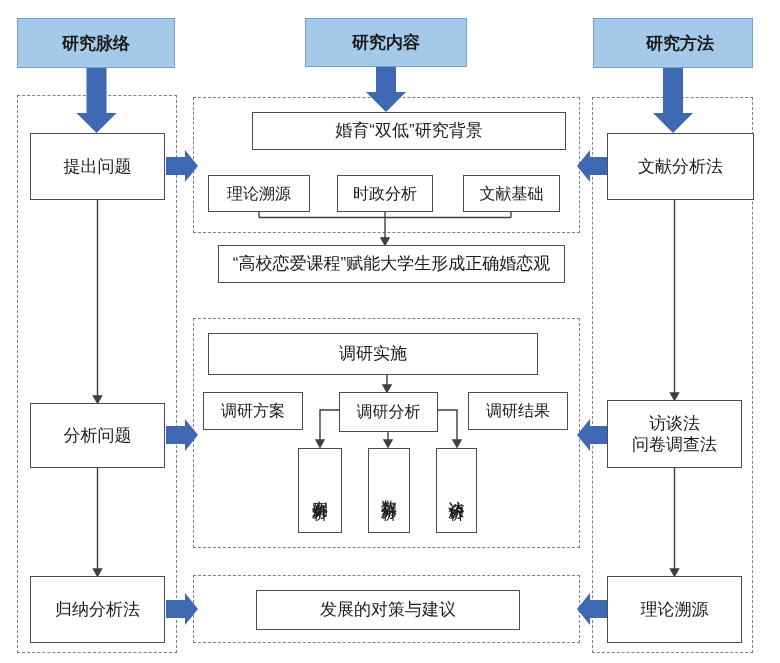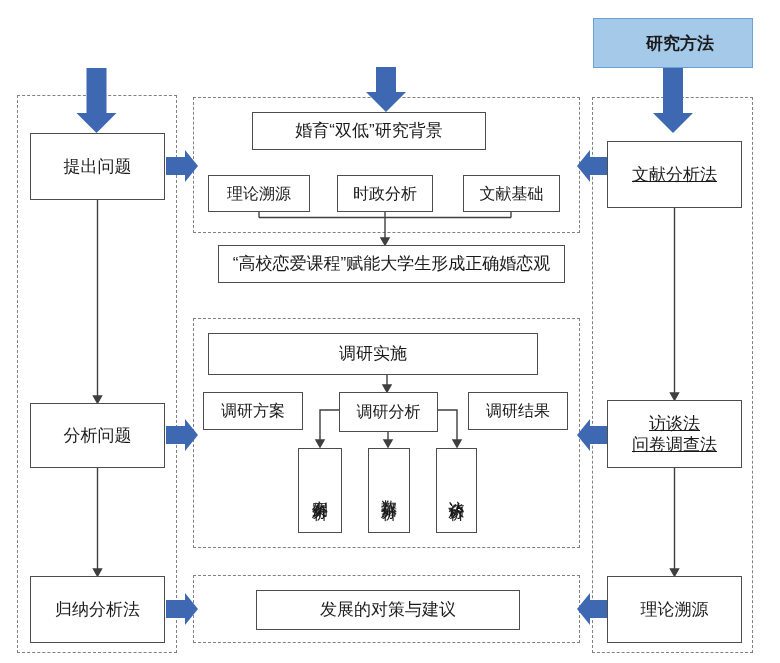--- a/index.html
+++ b/index.html
@@ -20,21 +20,21 @@
   .box.big{font-size:17px;}
   .header{
     position:absolute;display:flex;align-items:center;justify-content:center;
     background:#a5c9e9;border:1.6px solid #6ca0d6;
     font-size:17px;font-weight:bold;z-index:10;
   }
   .vbox{
     writing-mode:vertical-rl;text-orientation:upright;
     letter-spacing:2px;font-size:16px;
   }
-  .twoline{flex-direction:column;font-size:17px;text-decoration:underline;}
+  .twoline{flex-direction:column;font-size:17px;}
   .twoline span{display:block;}
 </style>
 </head>
 <body>
 
 <div class="canvas">
 
   <div class="dashed" style="left:17px;top:95px;width:160px;height:558px;"></div>
   <div class="dashed" style="left:193px;top:97px;width:387px;height:136px;"></div>
   <div class="dashed" style="left:193px;top:318px;width:387px;height:230px;"></div>
@@ -77,46 +77,52 @@
 
       <polyline points="339,410 320,410 320,440" fill="none"></polyline>
       <polygon points="316,440 324,440 320,447"></polygon>
       <line x1="388" y1="432" x2="388" y2="440"></line>
       <polygon points="384,440 392,440 388,447"></polygon>
       <polyline points="438,410 457,410 457,440" fill="none"></polyline>
       <polygon points="453,440 461,440 457,447"></polygon>
     </g>
   </svg>
 
+  <div class="header" style="left:17px;top:18px;width:158px;height:50px;">
+    <span>研究脉络</span>
+  </div>
+  <div class="header" style="left:305px;top:18px;width:162px;height:49px;">
+    <span>研究内容</span>
+  </div>
   <div class="header" style="left:593px;top:18px;width:160px;height:50px;padding-left:14px;">
     <span>研究方法</span>
   </div>
 
   <div class="box big" style="left:30px;top:133px;width:135px;height:67px;">
     <span>提出问题</span>
   </div>
   <div class="box big" style="left:30px;top:403px;width:135px;height:65px;">
     <span>分析问题</span>
   </div>
   <div class="box big" style="left:30px;top:576px;width:135px;height:67px;">
     <span>归纳分析法</span>
   </div>
 
-  <div class="box big" style="left:607px;top:141px;width:135px;height:67px;text-decoration:underline;">
+  <div class="box big" style="left:607px;top:133px;width:147px;height:67px;">
     <span>文献分析法</span>
   </div>
   <div class="box twoline" style="left:607px;top:400px;width:135px;height:68px;">
     <span>访谈法</span>
     <span>问卷调查法</span>
   </div>
   <div class="box big" style="left:607px;top:576px;width:135px;height:67px;">
     <span>理论溯源</span>
   </div>
 
-  <div class="box big" style="left:252px;top:112px;width:234px;height:38px;">
+  <div class="box big" style="left:252px;top:112px;width:314px;height:38px;">
     <span>婚育“双低”研究背景</span>
   </div>
   <div class="box" style="left:208px;top:175px;width:102px;height:37px;">
     <span>理论溯源</span>
   </div>
   <div class="box" style="left:337px;top:175px;width:96px;height:37px;">
     <span>时政分析</span>
   </div>
   <div class="box" style="left:463px;top:175px;width:97px;height:37px;">
     <span>文献基础</span>

